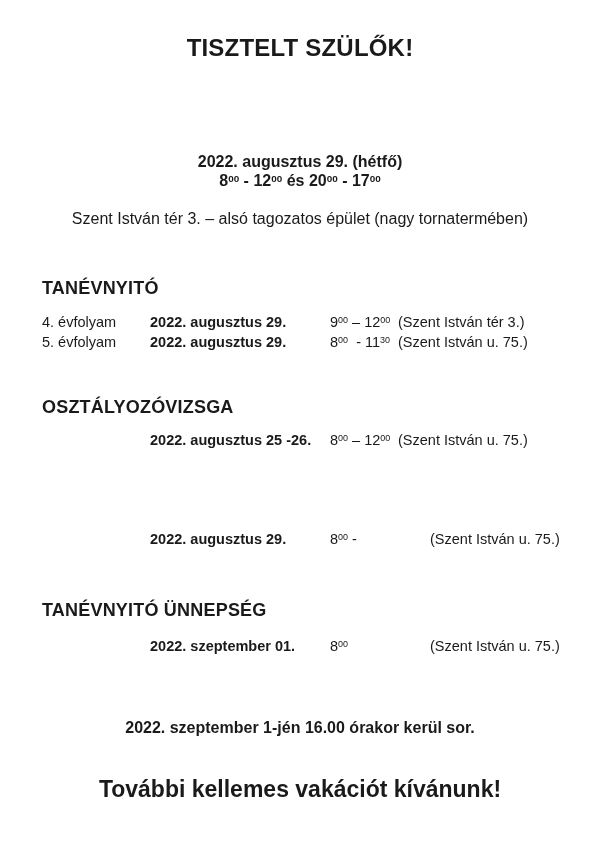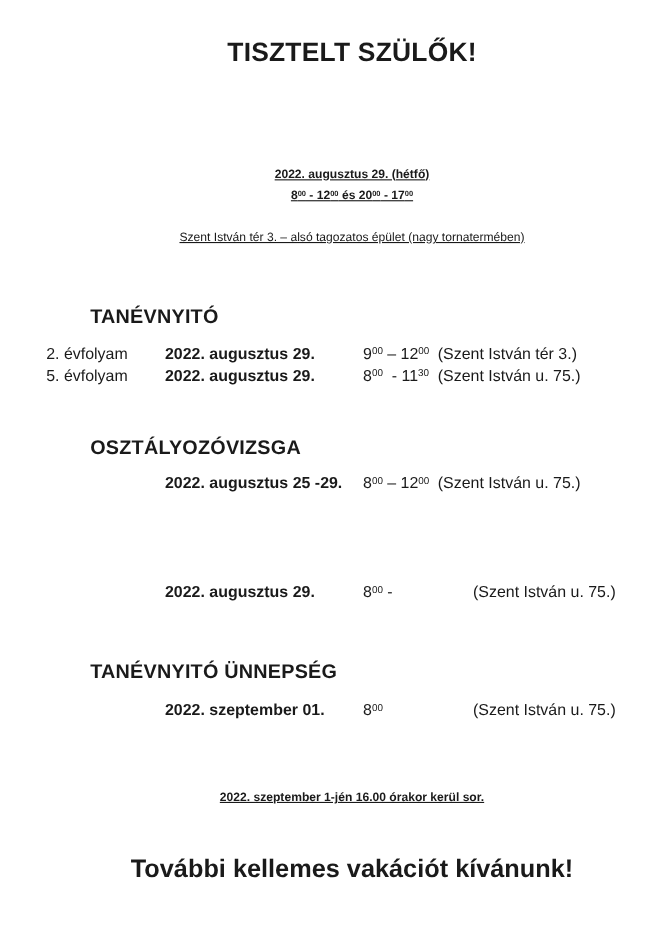--- a/index.html
+++ b/index.html
@@ -4,31 +4,31 @@
 <style>
   html,body{margin:0;padding:0;background:#ffffff;}
   .page{
     position:relative;
     width:600px;height:849px;
     background:#ffffff;
     color:#1a1a1a;
     font-family:"Liberation Sans","DejaVu Sans",sans-serif;
     overflow:hidden;
   }
-  .abs{position:absolute;margin-left:40px;}
+  .abs{position:absolute;}
   .center{left:0;right:0;text-align:center;}
   .page-title{top:34px;font-size:24px;font-weight:bold;letter-spacing:0.2px;}
   .closing{top:776px;font-size:23px;font-weight:bold;}
   .heading{left:42px;font-size:18px;font-weight:bold;letter-spacing:0.2px;white-space:pre;}
   .h1{top:111px;}
   .h2{top:278px;}
   .h3{top:397px;}
   .h4{top:495px;}
   .h5{top:600px;}
-  .body-line{font-size:11px;white-space:pre;text-decoration:underline;}
+  .body-line{font-size:16px;white-space:pre;}
   .bold{font-weight:bold;}
   .d1{top:153px;}
   .t1{top:172px;}
   .l1{top:210px;}
   .n1{top:700px;}
   .n2{top:719px;}
   .row{position:absolute;left:0;width:100%;height:20px;font-size:14.5px;}
   .rg1{top:314px;}
   .rg2{top:334px;}
   .ro{top:432px;}
@@ -48,35 +48,35 @@
 <div class="page">
 
   <div class="abs center page-title">TISZTELT SZÜLŐK!</div>
 
   <div class="abs center body-line bold d1">2022. augusztus 29. (hétfő)</div>
   <div class="abs center body-line bold t1"><span>8</span><sup>00</sup><span> - 12</span><sup>00</sup><span> és 20</span><sup>00</sup><span> - 17</span><sup>00</sup></div>
   <div class="abs center body-line l1">Szent István tér 3. – alsó tagozatos épület (nagy tornatermében)</div>
 
   <div class="abs heading h2">TANÉVNYITÓ</div>
   <div class="row rg1">
-    <span class="cell c-grade">2. évfolyam</span>
+    <span class="cell c-grade">4. évfolyam</span>
     <span class="cell c-date">2022. augusztus 29.</span>
     <span class="cell c-time"><span>9</span><sup>00</sup><span> – 12</span><sup>00</sup></span>
     <span class="cell c-loc">(Szent István tér 3.)</span>
   </div>
   <div class="row rg2">
     <span class="cell c-grade">5. évfolyam</span>
     <span class="cell c-date">2022. augusztus 29.</span>
     <span class="cell c-time"><span>8</span><sup>00</sup><span>  - 11</span><sup>30</sup></span>
     <span class="cell c-loc">(Szent István u. 75.)</span>
   </div>
 
   <div class="abs heading h3">OSZTÁLYOZÓVIZSGA</div>
   <div class="row ro">
-    <span class="cell c-date">2022. augusztus 25 -29.</span>
+    <span class="cell c-date">2022. augusztus 25 -26.</span>
     <span class="cell c-time"><span>8</span><sup>00</sup><span> – 12</span><sup>00</sup></span>
     <span class="cell c-loc">(Szent István u. 75.)</span>
   </div>
 
   <div class="row rj">
     <span class="cell c-date">2022. augusztus 29.</span>
     <span class="cell c-time"><span>8</span><sup>00</sup><span> -</span></span>
     <span class="cell c-loc2">(Szent István u. 75.)</span>
   </div>
 

